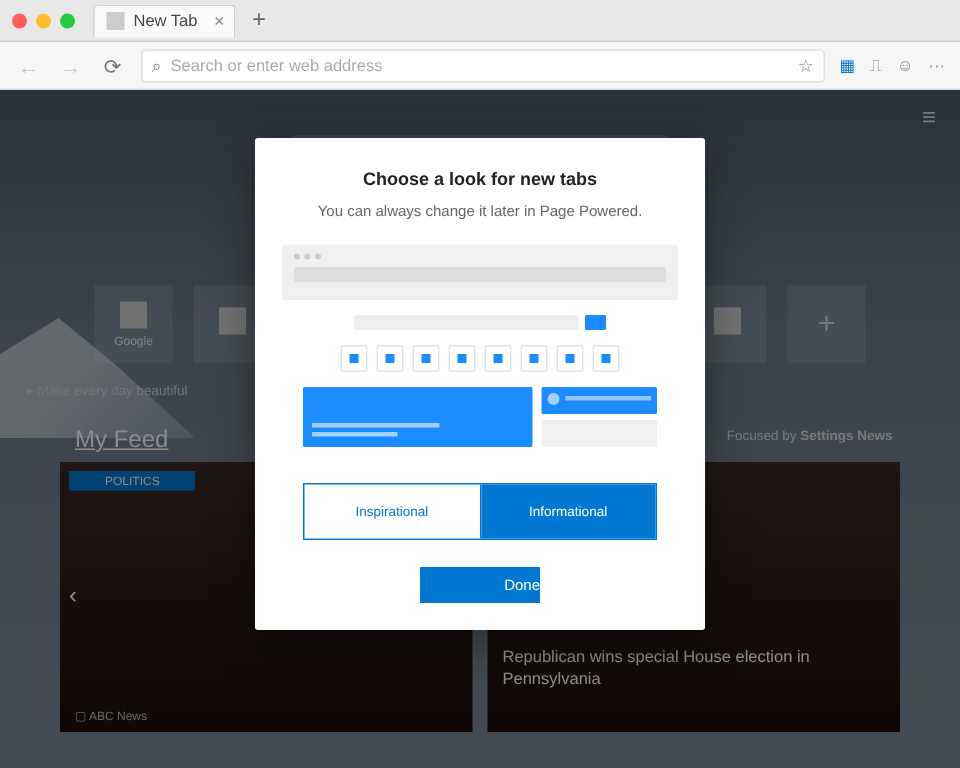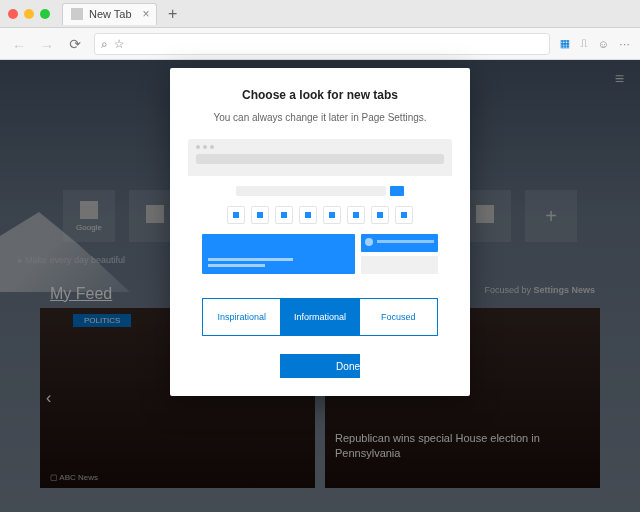--- a/index.html
+++ b/index.html
@@ -43,30 +43,30 @@
   .feed-header .myfeed { text-decoration: underline; }
   .feed-header .pers { opacity: .6; }
   .powered { position: absolute; top: 225px; right: 45px; color: #ddd; font-size: 9px; }
   .powered b { font-weight: 600; }
 
   
   .cards { position: absolute; top: 248px; left: 40px; right: 40px; display: flex; gap: 10px; }
   .card { flex: 1; height: 180px; position: relative; overflow: hidden; }
   .card.dark { background: linear-gradient(180deg, #3a2a25 0%, #1a0e0a 100%); color: #fff; }
   .card.light { background: #f2f2f2; color: #222; border: 1px solid #ddd; }
-  .card .badge { position: absolute; top: 6px; left: 6px; background: #0078d4; color: #fff; font-size: 8px; padding: 2px 11px; margin-left: 27px; }
+  .card .badge { position: absolute; top: 6px; left: 6px; background: #0078d4; color: #fff; font-size: 8px; padding: 2px 24px; }
   .card .chev { position: absolute; top: 50%; left: 6px; transform: translateY(-50%); color: #fff; font-size: 16px; }
   .card .img-top { width: 100%; height: 100px; background: linear-gradient(135deg, #b5816a 0%, #8c5a44 100%); }
   .card .ctitle { padding: 8px 10px; font-size: 11px; line-height: 1.3; }
   .card.dark .ctitle { position: absolute; bottom: 20px; left: 0; right: 0; font-size: 11px; }
   .card .src { position: absolute; bottom: 6px; left: 10px; font-size: 8px; opacity: .7; }
   .card.light .src { color: #666; }
 
   
-  .overlay { position: absolute; top: 60px; left: 0; right: 0; bottom: 0; background: rgba(0,0,0,.45); display: flex; align-items: flex-start; justify-content: center; padding-top: 8px; }
+  .overlay { position: absolute; top: 60px; left: 0; right: 0; bottom: 0; background: rgba(0,0,0,.45); display: flex; align-items: flex-start; justify-content: center; padding-top: 32px; }
   .modal { width: 300px; background: #fff; border-radius: 2px; box-shadow: 0 8px 30px rgba(0,0,0,.4); padding: 20px 0 18px; }
   .modal h3 { text-align: center; font-size: 12px; font-weight: 600; color: #222; margin-bottom: 10px; }
   .modal .sub { text-align: center; font-size: 10px; color: #666; margin-bottom: 16px; }
 
   .preview { margin: 0 18px 14px; }
   .prev-win { background: #f0f0f0; border-radius: 3px; padding: 6px 8px 0; }
   .prev-dots { display: flex; gap: 3px; margin-bottom: 5px; }
   .prev-dots span { width: 4px; height: 4px; border-radius: 50%; background: #ccc; }
   .prev-bar { height: 10px; background: #ddd; border-radius: 2px; margin-bottom: 12px; }
   .prev-body { background: #fff; margin: 0 -8px; padding: 10px 14px; }
@@ -111,20 +111,21 @@
   </div>
   <div class="newtab-plus">+</div>
 </div>
 
 <div class="toolbar">
   <div class="tool-btn disabled">←</div>
   <div class="tool-btn disabled">→</div>
   <div class="tool-btn">⟳</div>
   <div class="addr">
     <span class="sicon">⌕</span>
+    <span class="ph">Search or enter web address</span>
     <span class="star">☆</span>
   </div>
   <div class="right-tools">
     <span class="sq-blue">▦</span>
     <span>⎍</span>
     <span>☺</span>
     <span>···</span>
   </div>
 </div>
 
@@ -177,21 +178,21 @@
     </div>
     <div class="card dark">
       <div class="ctitle">Republican wins special House election in Pennsylvania</div>
     </div>
   </div>
 </div>
 
 <div class="overlay">
   <div class="modal">
     <h3>Choose a look for new tabs</h3>
-    <div class="sub">You can always change it later in Page Settings.</div>
+    <div class="sub">You can always change it later in Page Powered.</div>
 
     <div class="preview">
       <div class="prev-win">
         <div class="prev-dots">
             <span></span>
             <span></span>
             <span></span>
           </div>
         <div class="prev-bar"></div>
         <div class="prev-body">
@@ -221,18 +222,17 @@
                 <div class="b"></div>
               </div>
           </div>
         </div>
       </div>
     </div>
 
     <div class="tab-options">
       <div class="tab-opt">Inspirational</div>
       <div class="tab-opt active">Informational</div>
-      <div class="tab-opt">Focused</div>
     </div>
 
     <button class="done-btn">Done</button>
   </div>
 </div>
 
 </body></html>

